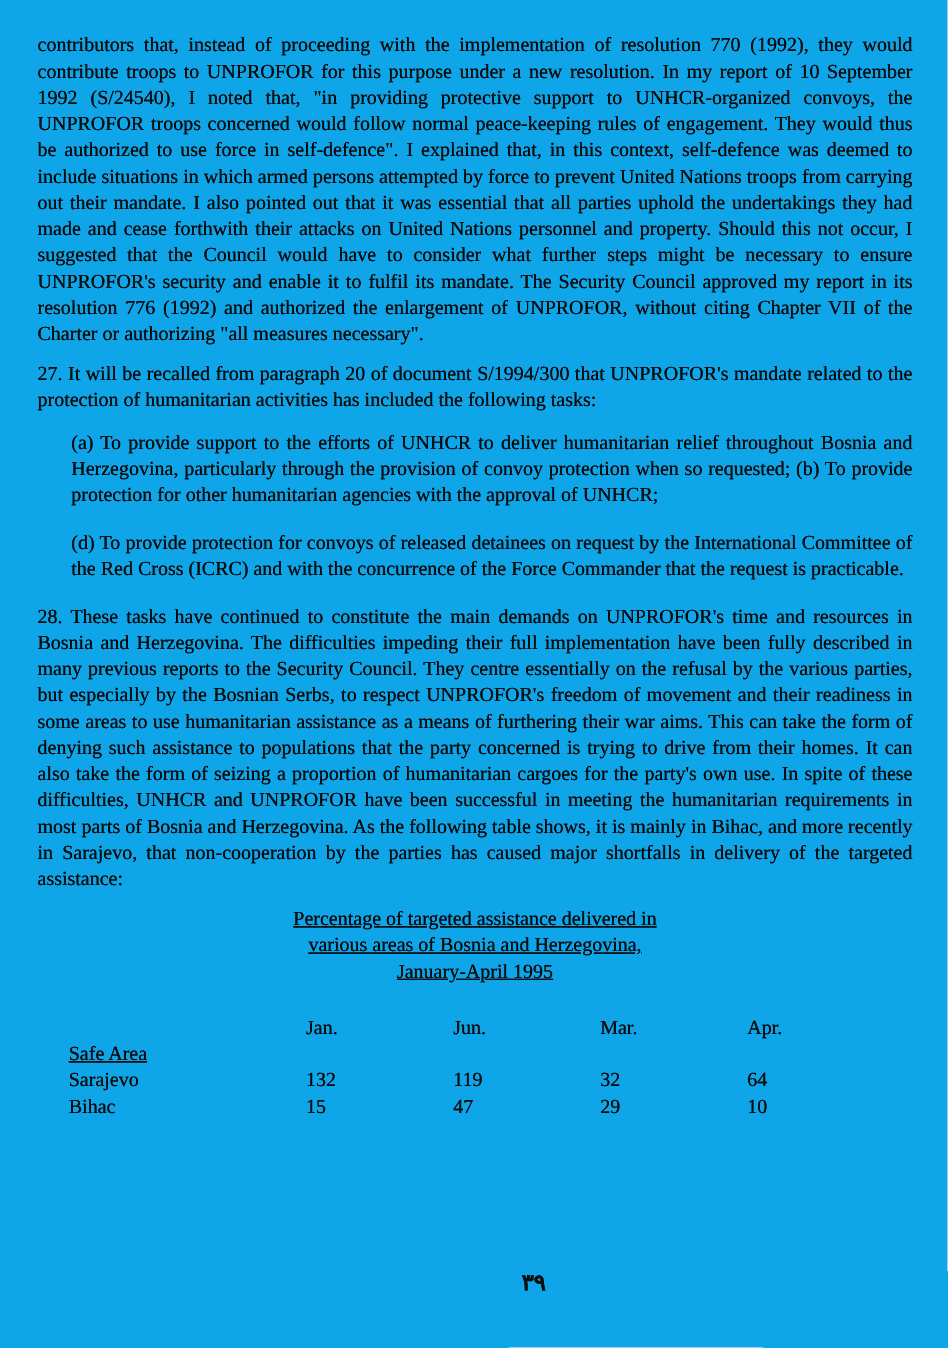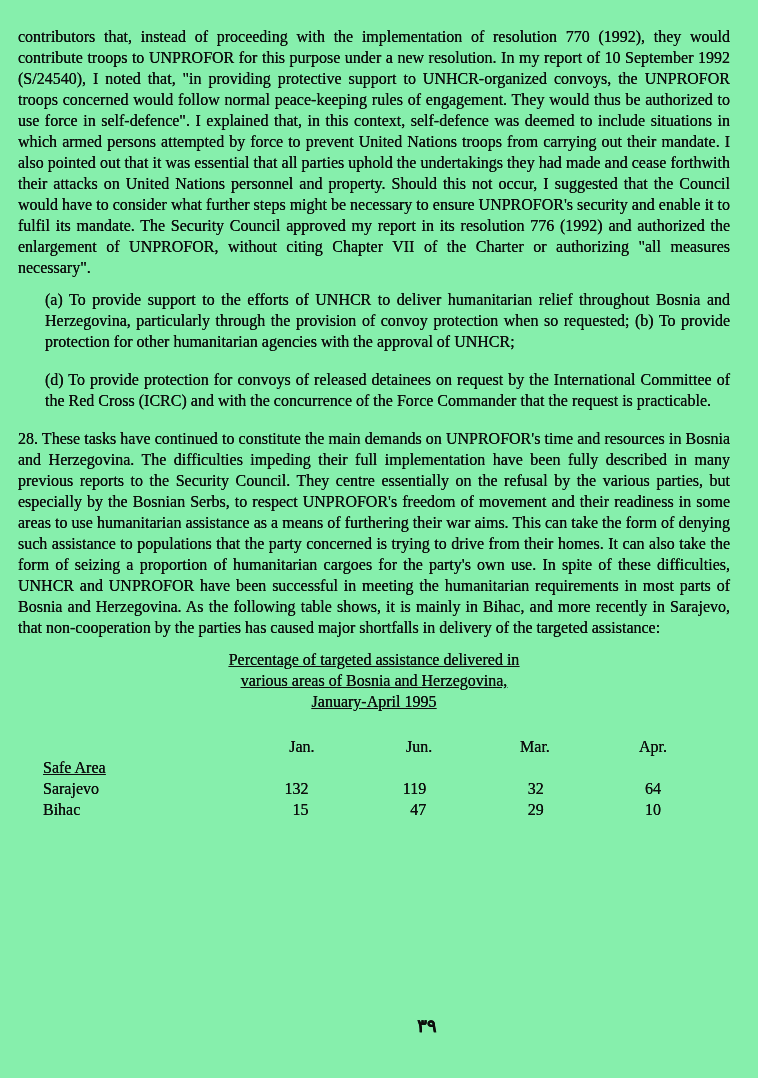--- a/index.html
+++ b/index.html
@@ -4,27 +4,27 @@
 <style>
   html, body {
     margin: 0;
     padding: 0;
     background: #ffffff;
   }
   .page {
     position: relative;
     width: 758px;
     height: 1078px;
-    background: #86efac;
+    background: #0ea5e9;
     color: #0d0d0d;
     font-family: "Liberation Serif", "DejaVu Serif", serif;
     font-size: 16px;
     line-height: 21px;
     box-sizing: border-box;
-    padding: 26px 28px 0 18px;
+    padding: 26px 28px 0 30px;
     overflow: hidden;
     text-shadow: 0 0 0.4px #000;
   }
   .para {
     margin: 0 0 11px 0;
     text-align: justify;
   }
   .para.p27 {
     margin-bottom: 13px;
   }
@@ -46,21 +46,21 @@
     margin: 24px 0 0 25px;
     border-collapse: collapse;
   }
   .assist-table th, .assist-table td {
     padding: 0;
     font-weight: normal;
     font-size: 16px;
     line-height: 21px;
   }
   .assist-table .c-label { width: 255px; text-align: left; }
-  .assist-table .c-num   { width: 101px; text-align: right; padding-right: 42px; }
+  .assist-table .c-num   { width: 101px; text-align: left; padding-right: 42px; }
   .assist-table thead th.c-num { padding-right: 36px; }
   .group-label {
     text-decoration: underline;
   }
   .page-number {
     position: absolute;
     left: 0;
     top: 1016px;
     width: 758px;
     text-align: center;
@@ -70,20 +70,21 @@
     margin-left: 48px;
   }
 </style>
 </head>
 <body>
 
 <div class="page">
 
   <p class="para">contributors that, instead of proceeding with the implementation of resolution 770 (1992), they would contribute troops to UNPROFOR for this purpose under a new resolution. In my report of 10 September 1992 (S/24540), I noted that, "in providing protective support to UNHCR-organized convoys, the UNPROFOR troops concerned would follow normal peace-keeping rules of engagement. They would thus be authorized to use force in self-defence". I explained that, in this context, self-defence was deemed to include situations in which armed persons attempted by force to prevent United Nations troops from carrying out their mandate. I also pointed out that it was essential that all parties uphold the undertakings they had made and cease forthwith their attacks on United Nations personnel and property. Should this not occur, I suggested that the Council would have to consider what further steps might be necessary to ensure UNPROFOR's security and enable it to fulfil its mandate. The Security Council approved my report in its resolution 776 (1992) and authorized the enlargement of UNPROFOR, without citing Chapter VII of the Charter or authorizing "all measures necessary".</p>
 
+  <p class="para p27">27. It will be recalled from paragraph 20 of document S/1994/300 that UNPROFOR's mandate related to the protection of humanitarian activities has included the following tasks:</p>
 
   <div class="items">
     <p class="item">(a)  To provide support to the efforts of UNHCR to deliver humanitarian relief throughout Bosnia and Herzegovina, particularly through the provision of convoy protection when so requested;  (b) To provide protection for other humanitarian agencies with the approval of UNHCR;</p>
     <p class="item">(d)  To provide protection for convoys of released detainees on request by the International Committee of the Red Cross (ICRC) and with the concurrence of the Force Commander that the request is practicable.</p>
   </div>
 
   <p class="para">28.  These tasks have continued to constitute the main demands on UNPROFOR's time and resources in Bosnia and Herzegovina. The difficulties impeding their full implementation have been fully described in many previous reports to the Security Council. They centre essentially on the refusal by the various parties, but especially by the Bosnian Serbs, to respect UNPROFOR's freedom of movement and their readiness in some areas to use humanitarian assistance as a means of furthering their war aims. This can take the form of denying such assistance to populations that the party concerned is trying to drive from their homes. It can also take the form of seizing a proportion of humanitarian cargoes for the party's own use. In spite of these difficulties, UNHCR and UNPROFOR have been successful in meeting the humanitarian requirements in most parts of Bosnia and Herzegovina. As the following table shows, it is mainly in Bihac, and more recently in Sarajevo, that non-cooperation by the parties has caused major shortfalls in delivery of the targeted assistance:</p>
 
   <div class="table-block">
     <div class="table-title">

